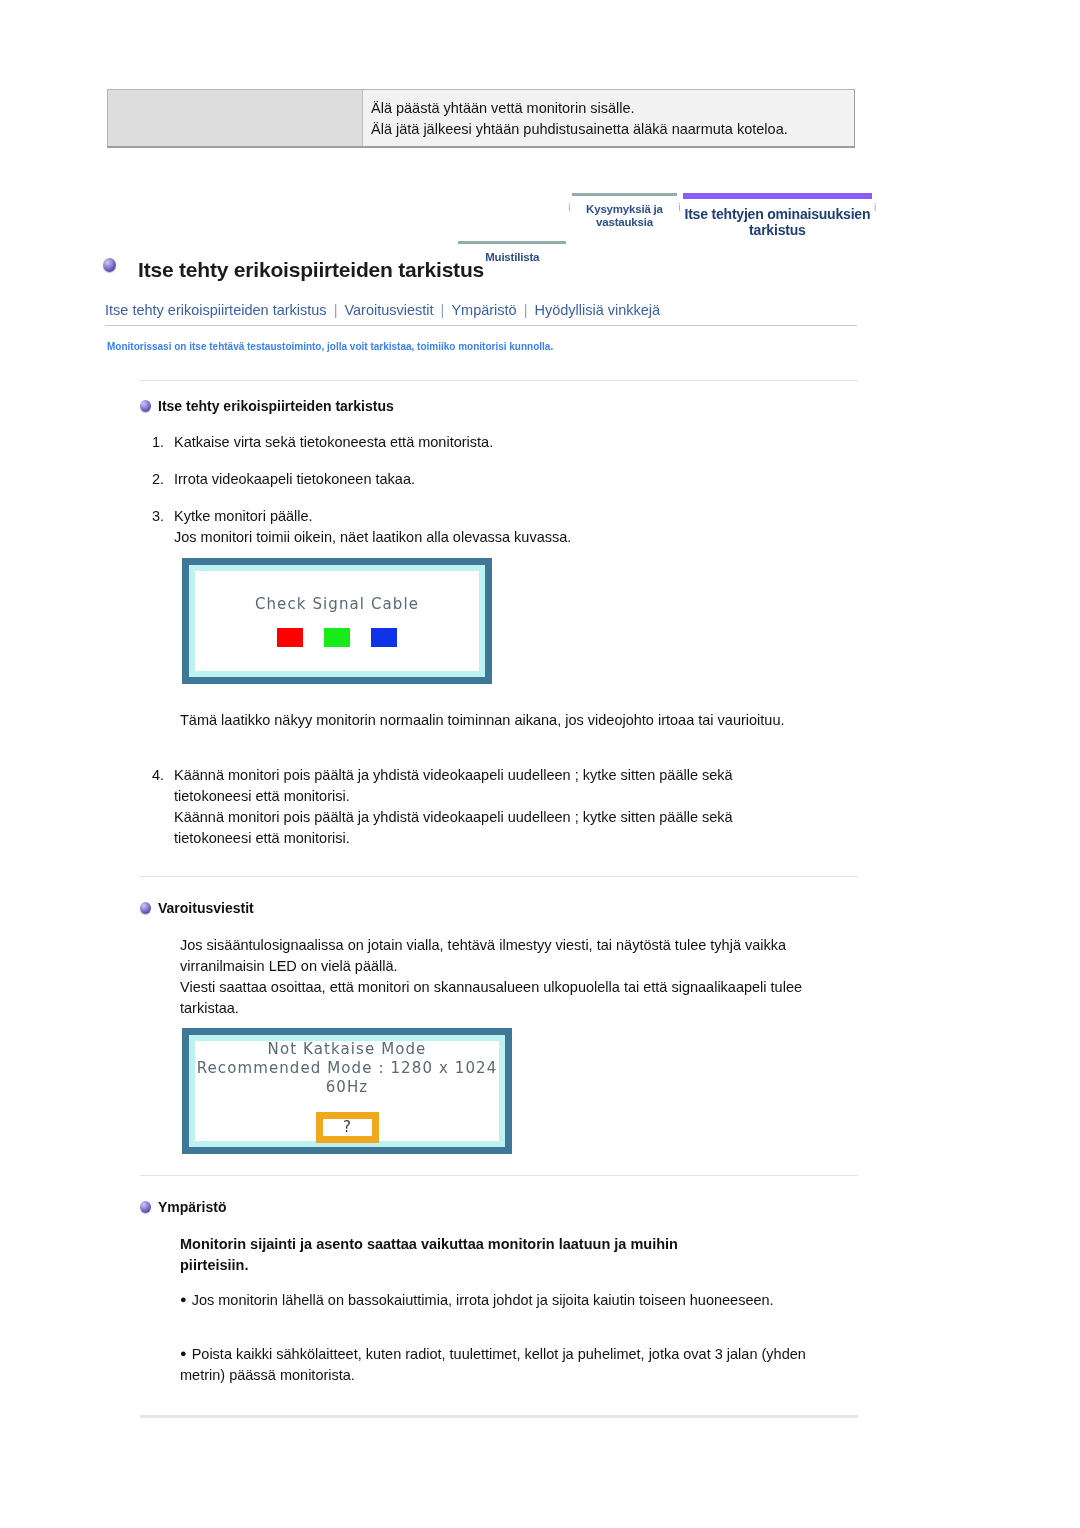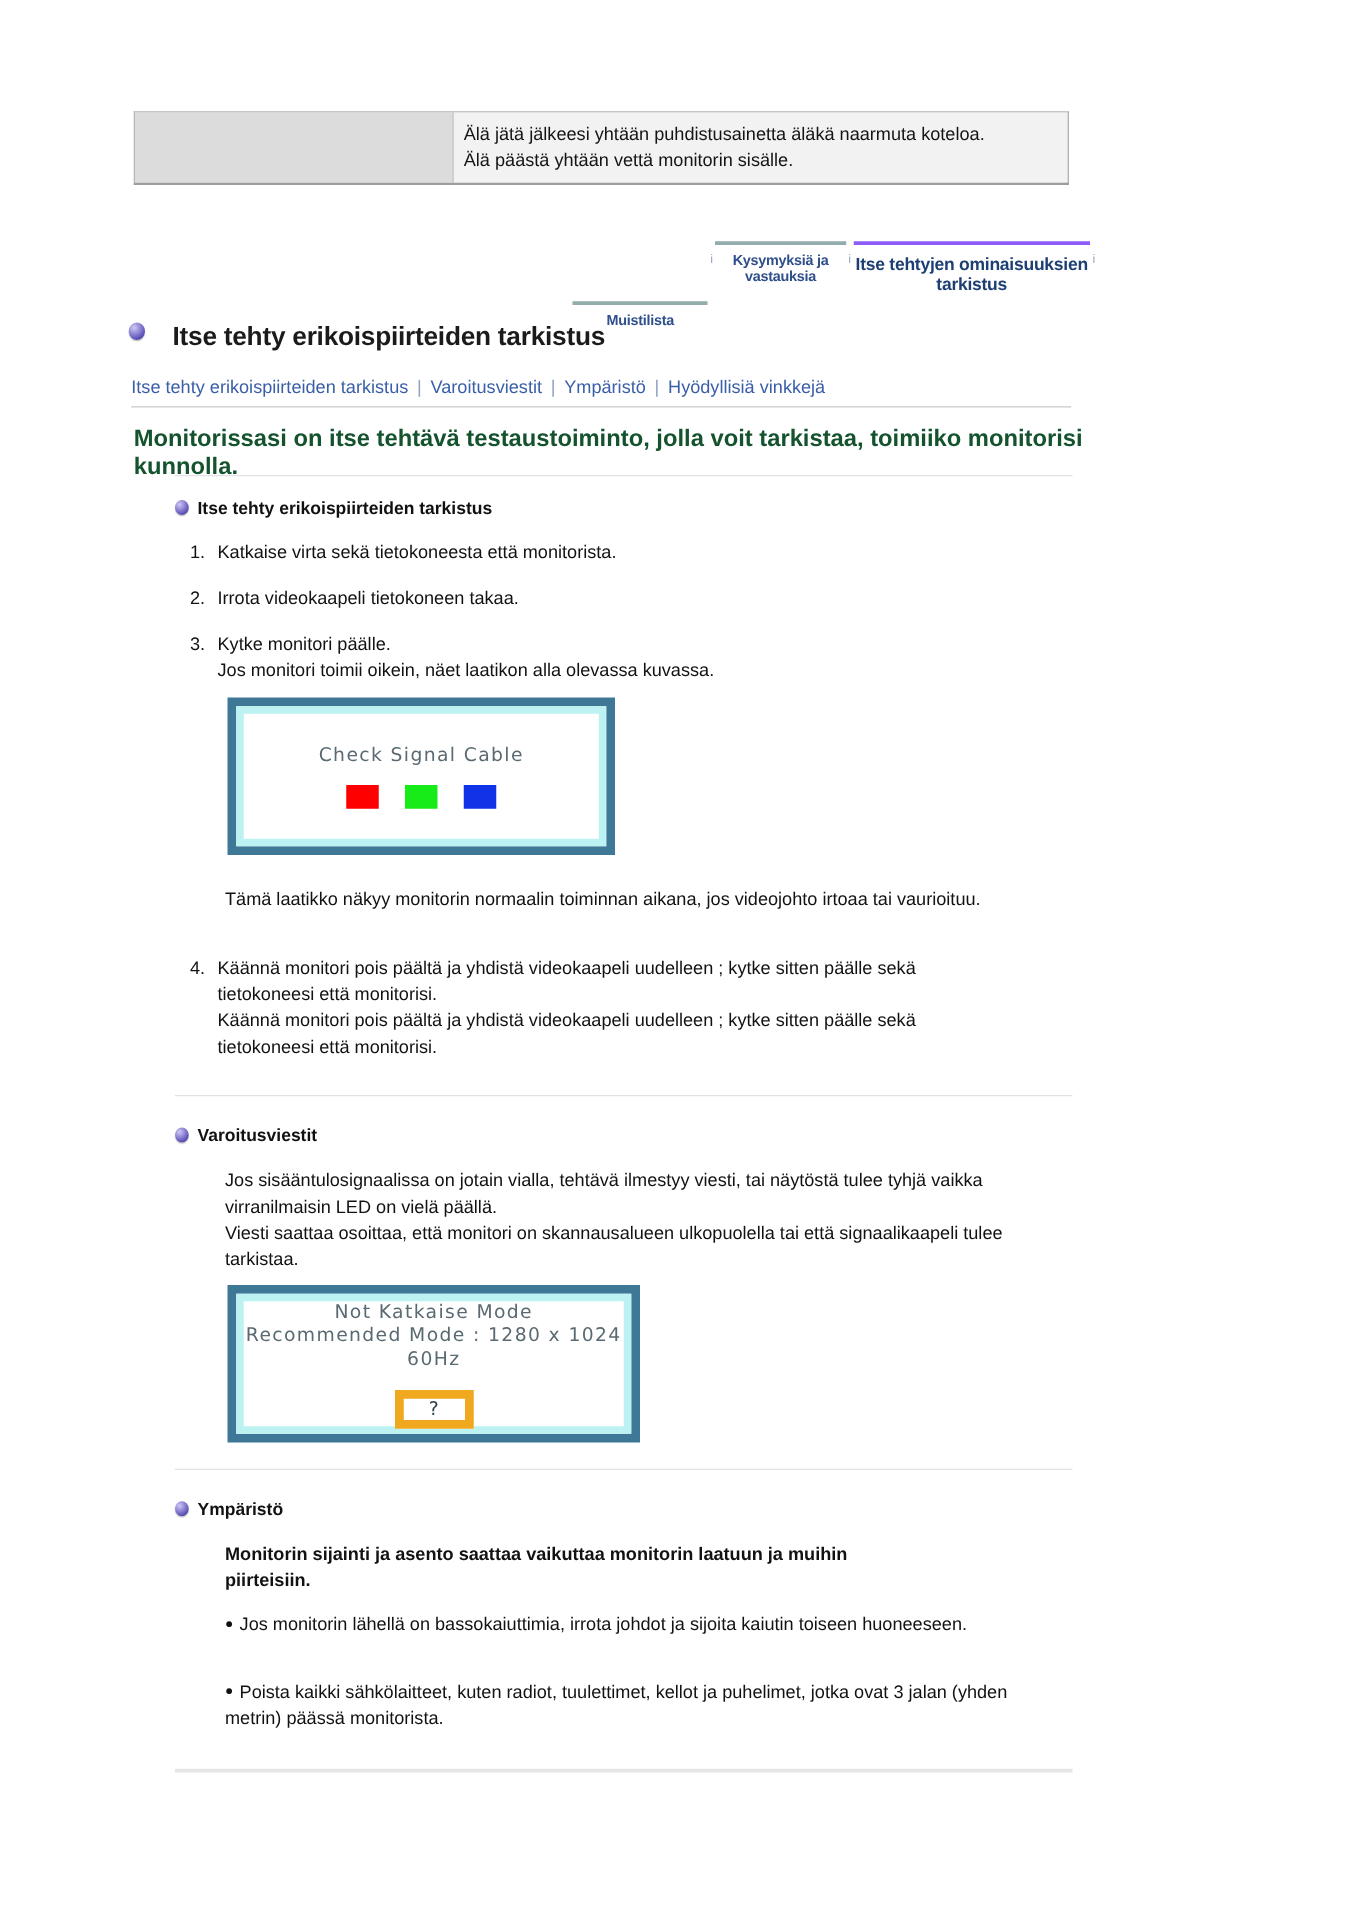--- a/index.html
+++ b/index.html
@@ -65,21 +65,21 @@
     box-sizing: border-box;
     padding-top: 7px;
     text-align: center;
     font-size: 11.5px;
     line-height: 13px;
     font-weight: bold;
     color: #2e4f8a;
     letter-spacing: -0.2px;
   }
   .tab.inactive { border-top: 3px solid #93acac; }
-  .tab.active   { border-top: 3px solid #8b5cf6; color: #1d3f74; }
+  .tab.active   { border-top: 6px solid #8b5cf6; color: #1d3f74; }
   .tab-1 { width: 112px; margin-top: 48px; }
   .tab-2 { width: 108px; }
   .tab-3 { width: 196px; font-size: 14px; line-height: 16px; }
   .tab-sep {
     width: 6px;
     padding-top: 9px;
     font-size: 10px;
     color: #9aa7b8;
     text-align: center;
   }
@@ -128,23 +128,23 @@
     color: #8ea0c4;
     padding: 0 7px;
   }
 
   
   .lead {
     position: absolute;
     left: 107px;
     top: 341px;
     width: 760px;
-    font-size: 19px;
+    font-size: 10px;
     font-weight: bold;
-    color: #14532d;
+    color: #3b82f6;
   }
 
   .rule {
     position: absolute;
     left: 140px;
     width: 718px;
     height: 1px;
     background: #e2e2e2;
   }
 
@@ -240,22 +240,22 @@
     color: #121212;
   }
   .dot { font-size: 11px; vertical-align: 2px; padding-right: 5px; }
 </style>
 </head>
 <body>
 
 <div class="caution-table">
   <div class="caution-left"></div>
   <div class="caution-right">
+    <p>Älä päästä yhtään vettä monitorin sisälle.</p>
     <p>Älä jätä jälkeesi yhtään puhdistusainetta äläkä naarmuta koteloa.</p>
-    <p>Älä päästä yhtään vettä monitorin sisälle.</p>
   </div>
 </div>
 
 <div class="tabbar">
   <div class="tab tab-1 inactive">Muistilista</div>
   <div class="tab-sep">i</div>
   <div class="tab tab-2 inactive">Kysymyksiä ja vastauksia</div>
   <div class="tab-sep">i</div>
   <div class="tab tab-3 active">Itse tehtyjen ominaisuuksien tarkistus</div>
   <div class="tab-sep">i</div>

